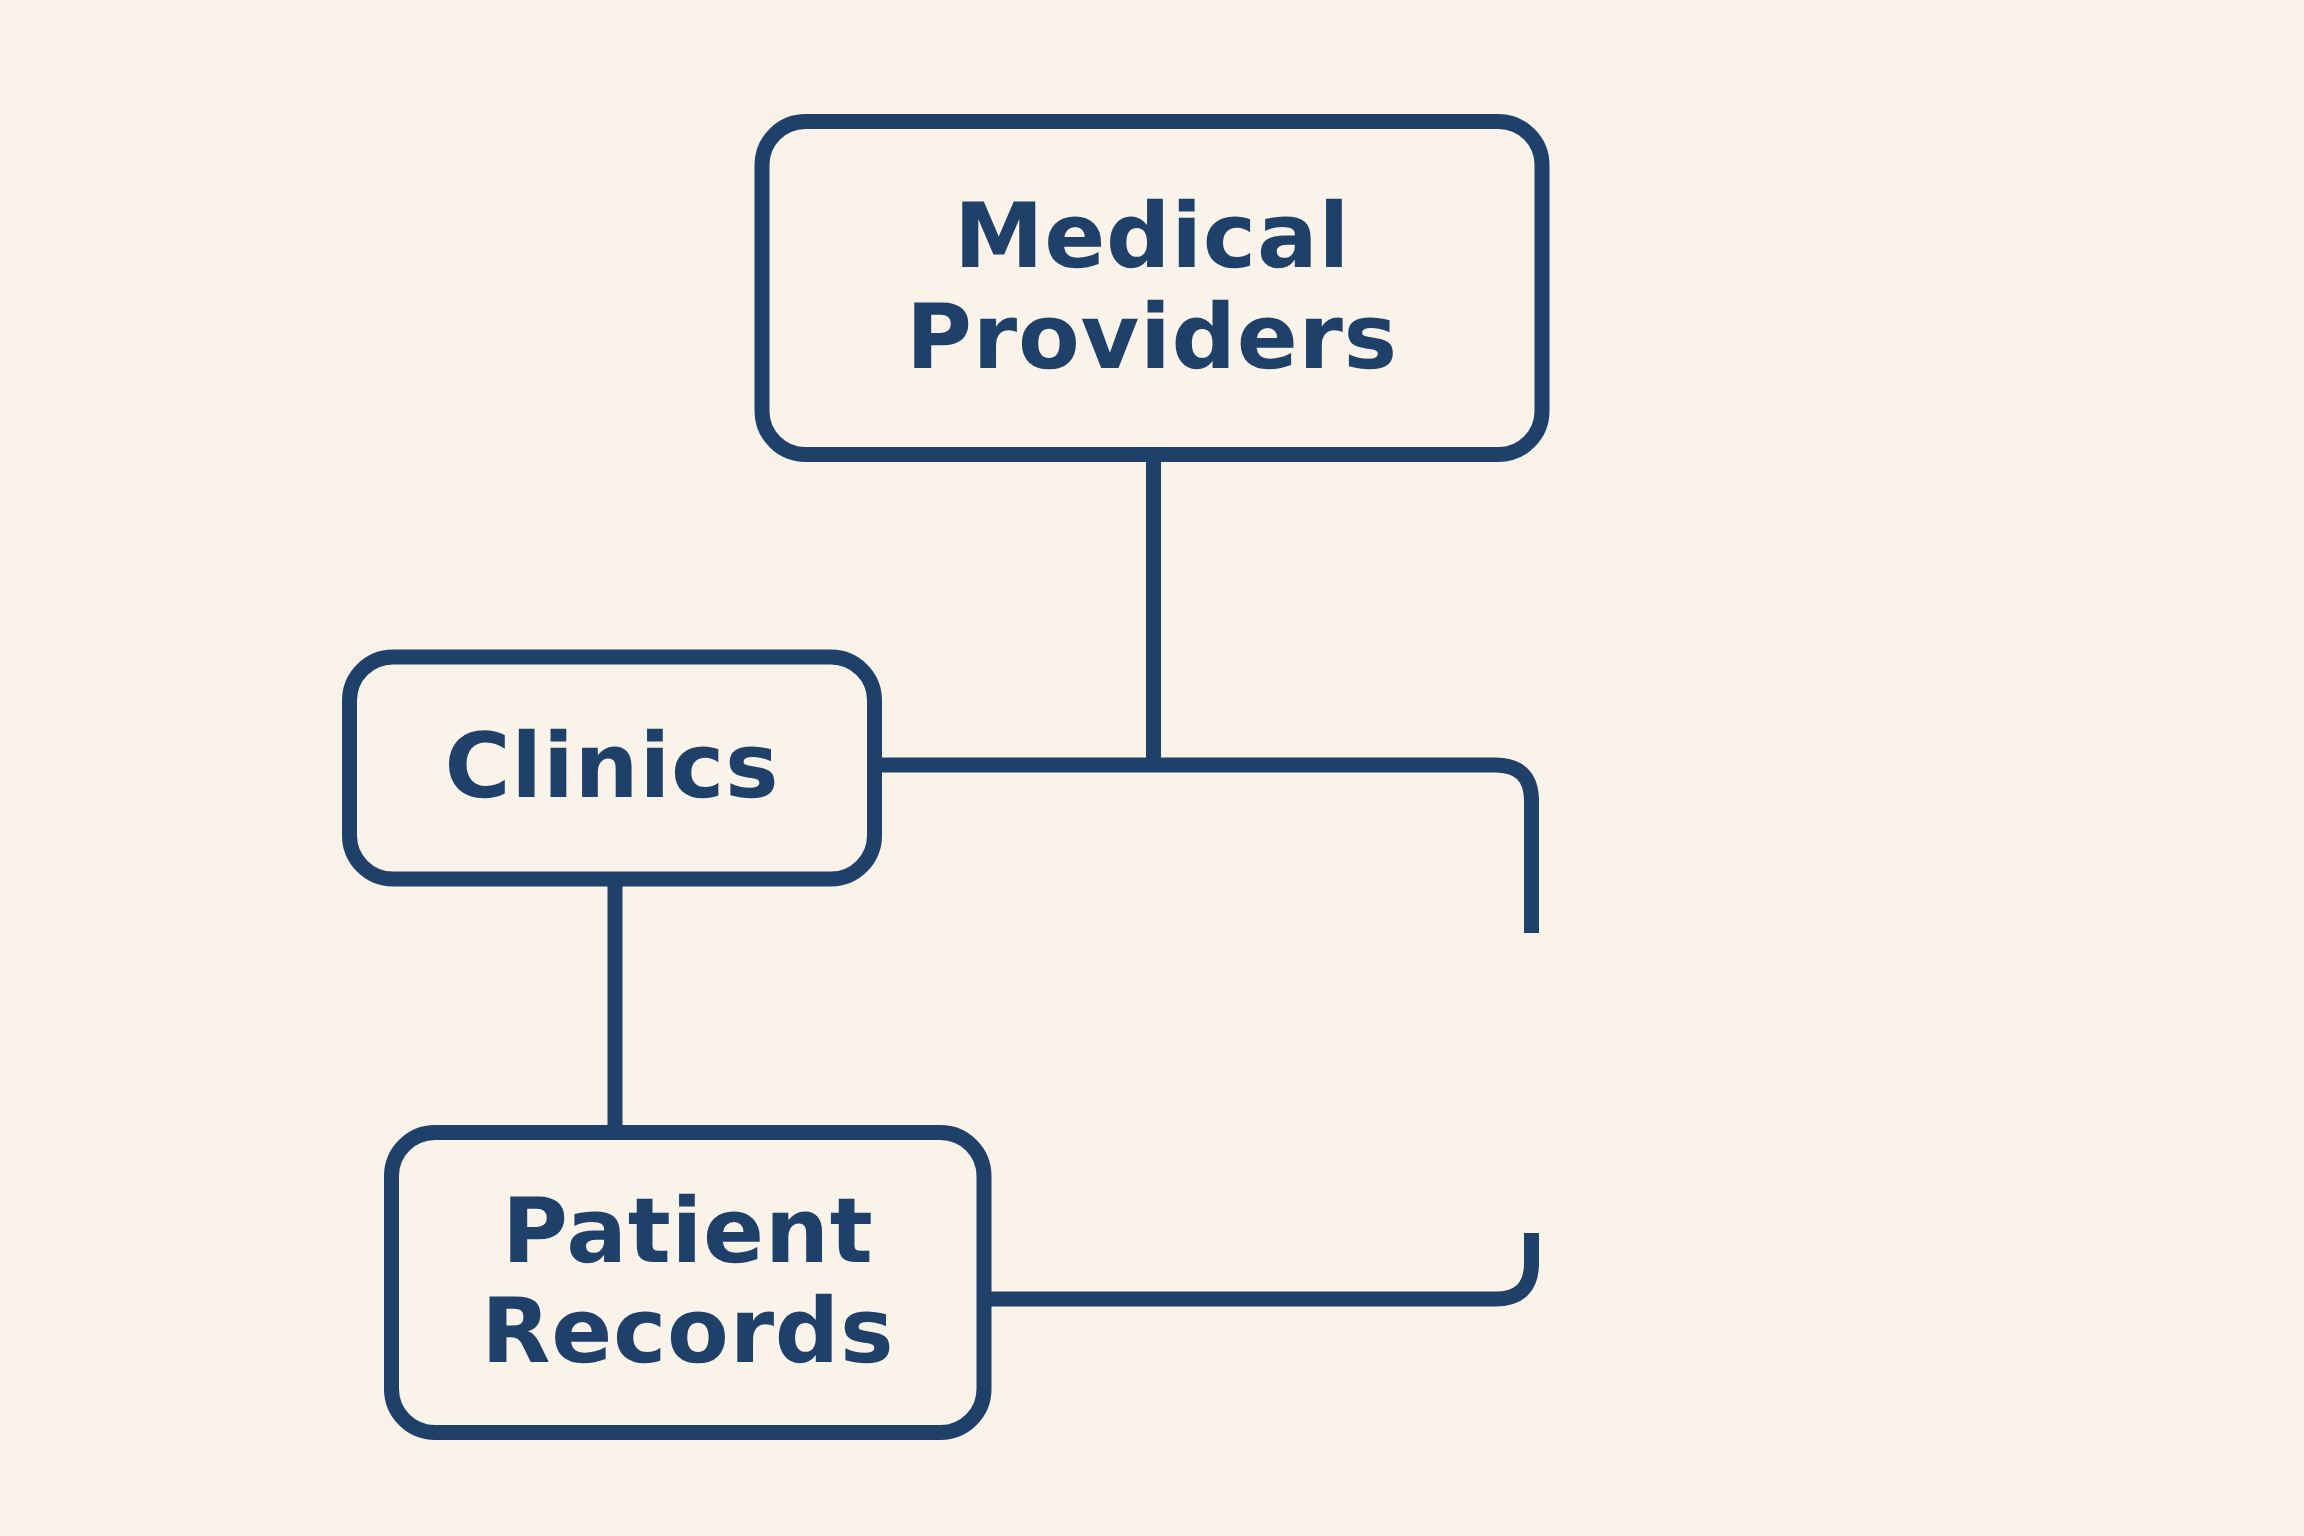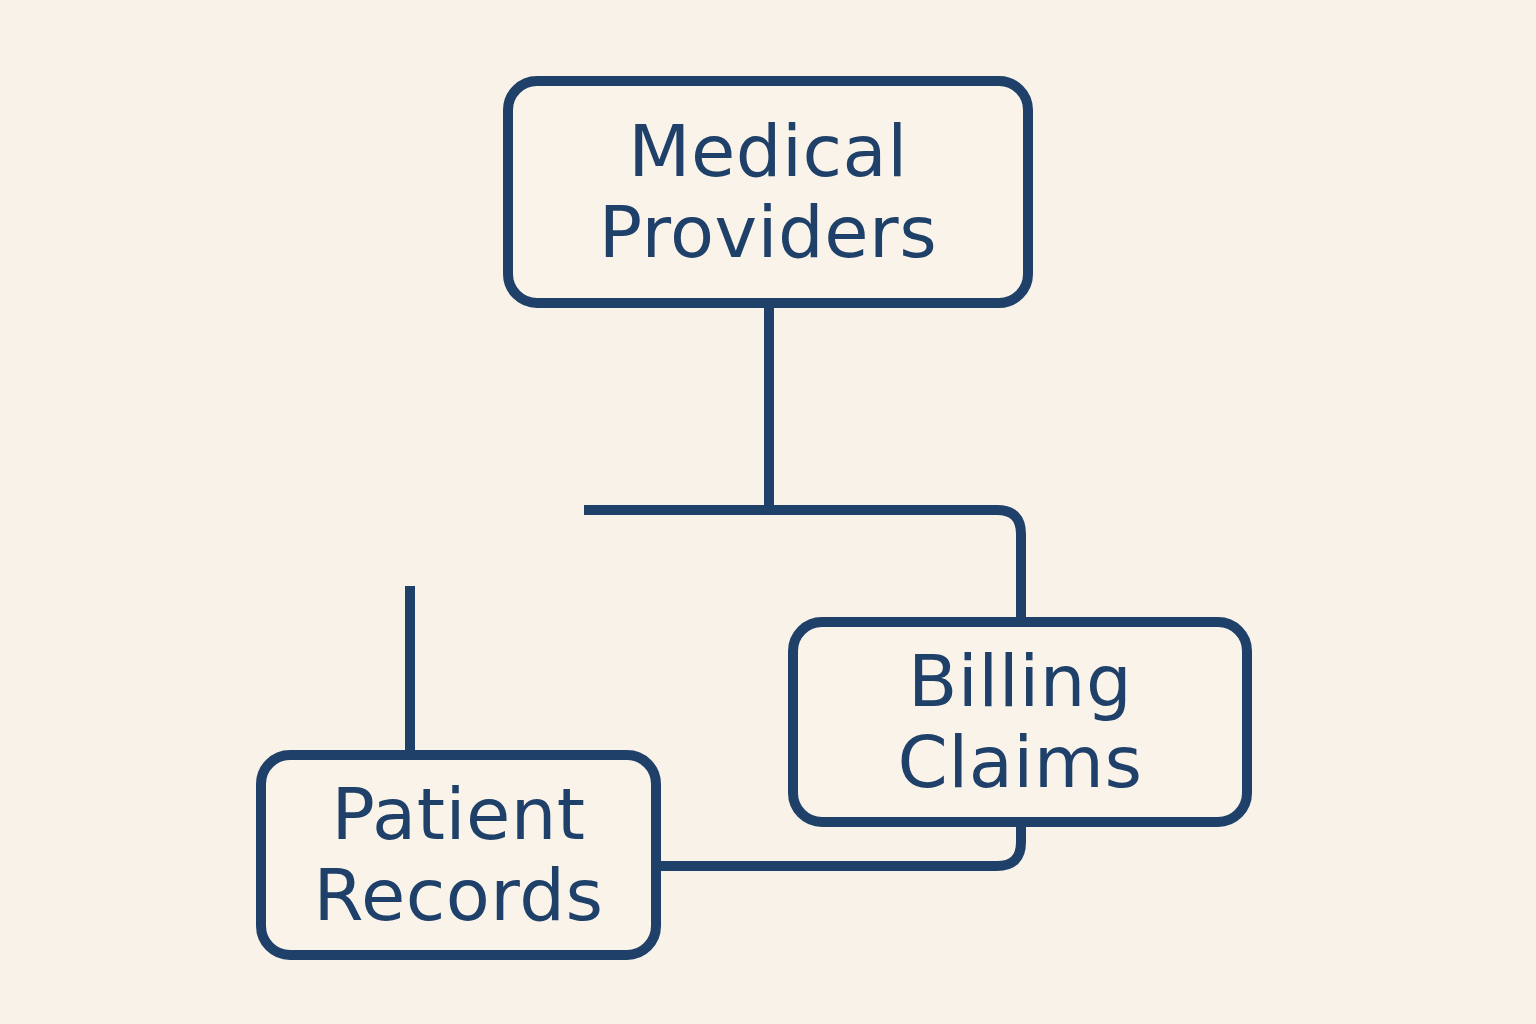--- a/index.html
+++ b/index.html
@@ -34,22 +34,22 @@
     position: absolute;
     border: 10px solid var(--line);
     border-radius: 34px;
     background: var(--node_fill);
     display: flex;
     align-items: center;
     justify-content: center;
     text-align: center;
   }
   .node .label {
-    font-size: 72px;
-    font-weight: 400;
+    font-size: 60px;
+    font-weight: 700;
     line-height: 1.12;
     letter-spacing: 0.5px;
     color: var(--text);
     padding: 0 28px;
   }
   .node-medical-providers { left: 503px; top:  76px; width: 530px; height: 232px; }
   .node-clinics           { left: 228px; top: 433px; width: 360px; height: 158px; }
   .node-billing-claims    { left: 788px; top: 617px; width: 464px; height: 210px; }
   .node-patient-records   { left: 232px; top: 750px; width: 405px; height: 210px; margin-left: 24px; }
 </style>
@@ -62,22 +62,22 @@
     <path d="M 769 303 L 769 510"></path>
     <path d="M 584 510 L 997 510 Q 1021 510 1021 534 L 1021 622"></path>
     <path d="M 410 586 L 410 755"></path>
     <path d="M 632 866 L 997 866 Q 1021 866 1021 842 L 1021 822"></path>
   </svg>
 
   <div class="node node-medical-providers">
     <span class="label">Medical Providers</span>
   </div>
 
+  <div class="node node-clinics">
+    <span class="label">Clinics</span>
+  </div>
 
-  <div class="node node-billing-claims">
-    <span class="label">Billing Claims</span>
-  </div>
 
   <div class="node node-patient-records">
     <span class="label">Patient Records</span>
   </div>
 
 </div>
 
 </body></html>

